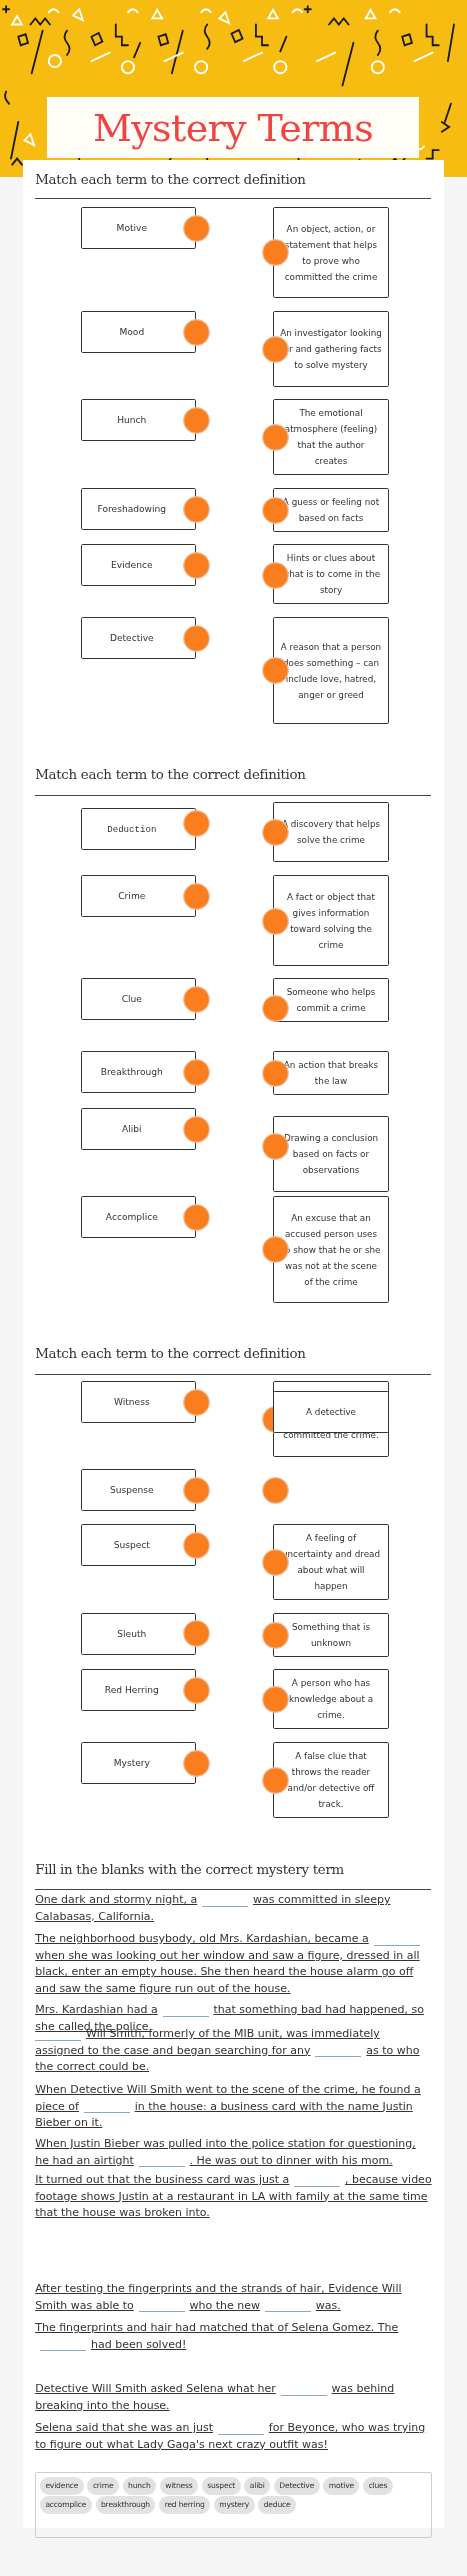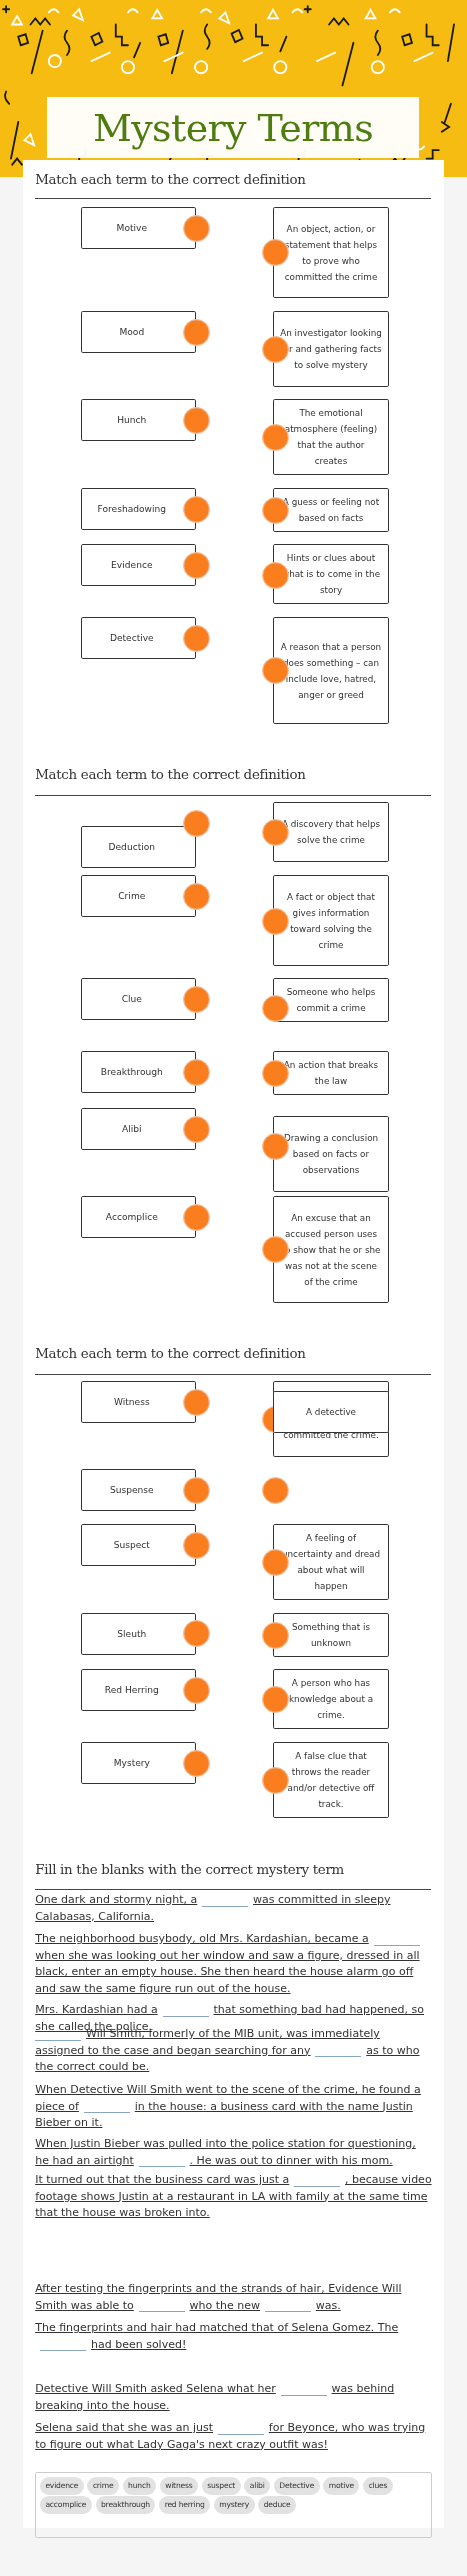--- a/index.html
+++ b/index.html
@@ -2,21 +2,21 @@
 <html style="font-size:9.7px"><head>
 <meta charset="utf-8">
 <style>
   * { box-sizing: border-box; margin: 0; padding: 0; }
   html, body { width: 468px; background: #f5f5f5; }
   body { font-family: "DejaVu Sans", sans-serif; color: #333; position: relative; height: 2576px; overflow: hidden; }
 
   .banner { position: absolute; left: 0; top: 0; width: 468px; height: 177px; background: #f7bc12; overflow: hidden; }
   .banner svg { position: absolute; left: 0; top: 0; }
   .title-box { position: absolute; left: 47px; top: 97px; width: 372px; height: 61px; background: rgba(255,255,255,0.96); display: flex; align-items: center; justify-content: center; }
-  .title-box h1 { font-family: "DejaVu Serif", serif; font-weight: normal; font-size: 38px; color: #4d7c0f; letter-spacing: -0.6px; }
+  .title-box h1 { font-family: "DejaVu Serif", serif; font-weight: normal; font-size: 38px; color: #ef4444; letter-spacing: -0.6px; }
 
   .card { position: absolute; left: 23px; top: 160px; width: 421px; height: 2368px; background: #fff; }
 
   .section-title { position: absolute; left: 12.2px; width: 396px; font-family: "DejaVu Serif", serif; font-size: 13.4px; color: #333; letter-spacing: -0.3px; }
   .hr { position: absolute; left: 12.2px; width: 396px; height: 0.6px; background: #444; }
 
   .term-box { position: absolute; left: 58px; width: 115px; height: 42px; border: 0.6px solid #333; border-radius: 1.8px; display: flex; align-items: center; justify-content: center; padding-right: 13.4px; font-size: 9.1px; color: #333; background: #fff; }
   .def-box { position: absolute; left: 250px; width: 116px; border: 0.6px solid #333; border-radius: 1.8px; display: flex; align-items: center; justify-content: center; text-align: center; font-size: 8.8px; line-height: 16px; color: #333; background: #fff; padding: 4.9px 6.1px; }
   .dot { position: absolute; width: 27px; height: 27px; border-radius: 50%; background: #fa7d1e; border: 1.2px solid #f5c3a0; box-shadow: 0 0 0 0.6px #e9a070 inset; cursor: pointer; }
 
@@ -141,21 +141,21 @@
   <div class="dot" style="left:239px;top:402px;"></div>
 
   <div class="term-box" style="top:457px;">Detective</div>
   <div class="dot" style="left:160px;top:465px;"></div>
   <div class="def-box" style="top:457px;height:107px;">A reason that a person does something – can include love, hatred, anger or greed</div>
   <div class="dot" style="left:239px;top:497px;"></div>
 
   <div class="section-title" style="top:607px;">Match each term to the correct definition</div>
   <div class="hr" style="top:635px;"></div>
 
-  <div class="term-box" style="top:666px;">Deduction</div>
+  <div class="term-box" style="top:648px;font-family:Liberation Mono, monospace;">Deduction</div>
   <div class="dot" style="left:160px;top:650px;"></div>
   <div class="def-box" style="top:642px;height:60px;">A discovery that helps solve the crime</div>
   <div class="dot" style="left:239px;top:659px;"></div>
 
   <div class="term-box" style="top:715px;">Crime</div>
   <div class="dot" style="left:160px;top:723px;"></div>
   <div class="def-box" style="top:715px;height:91px;">A fact or object that gives information toward solving the crime</div>
   <div class="dot" style="left:239px;top:748px;"></div>
 
   <div class="term-box" style="top:818px;">Clue</div>

